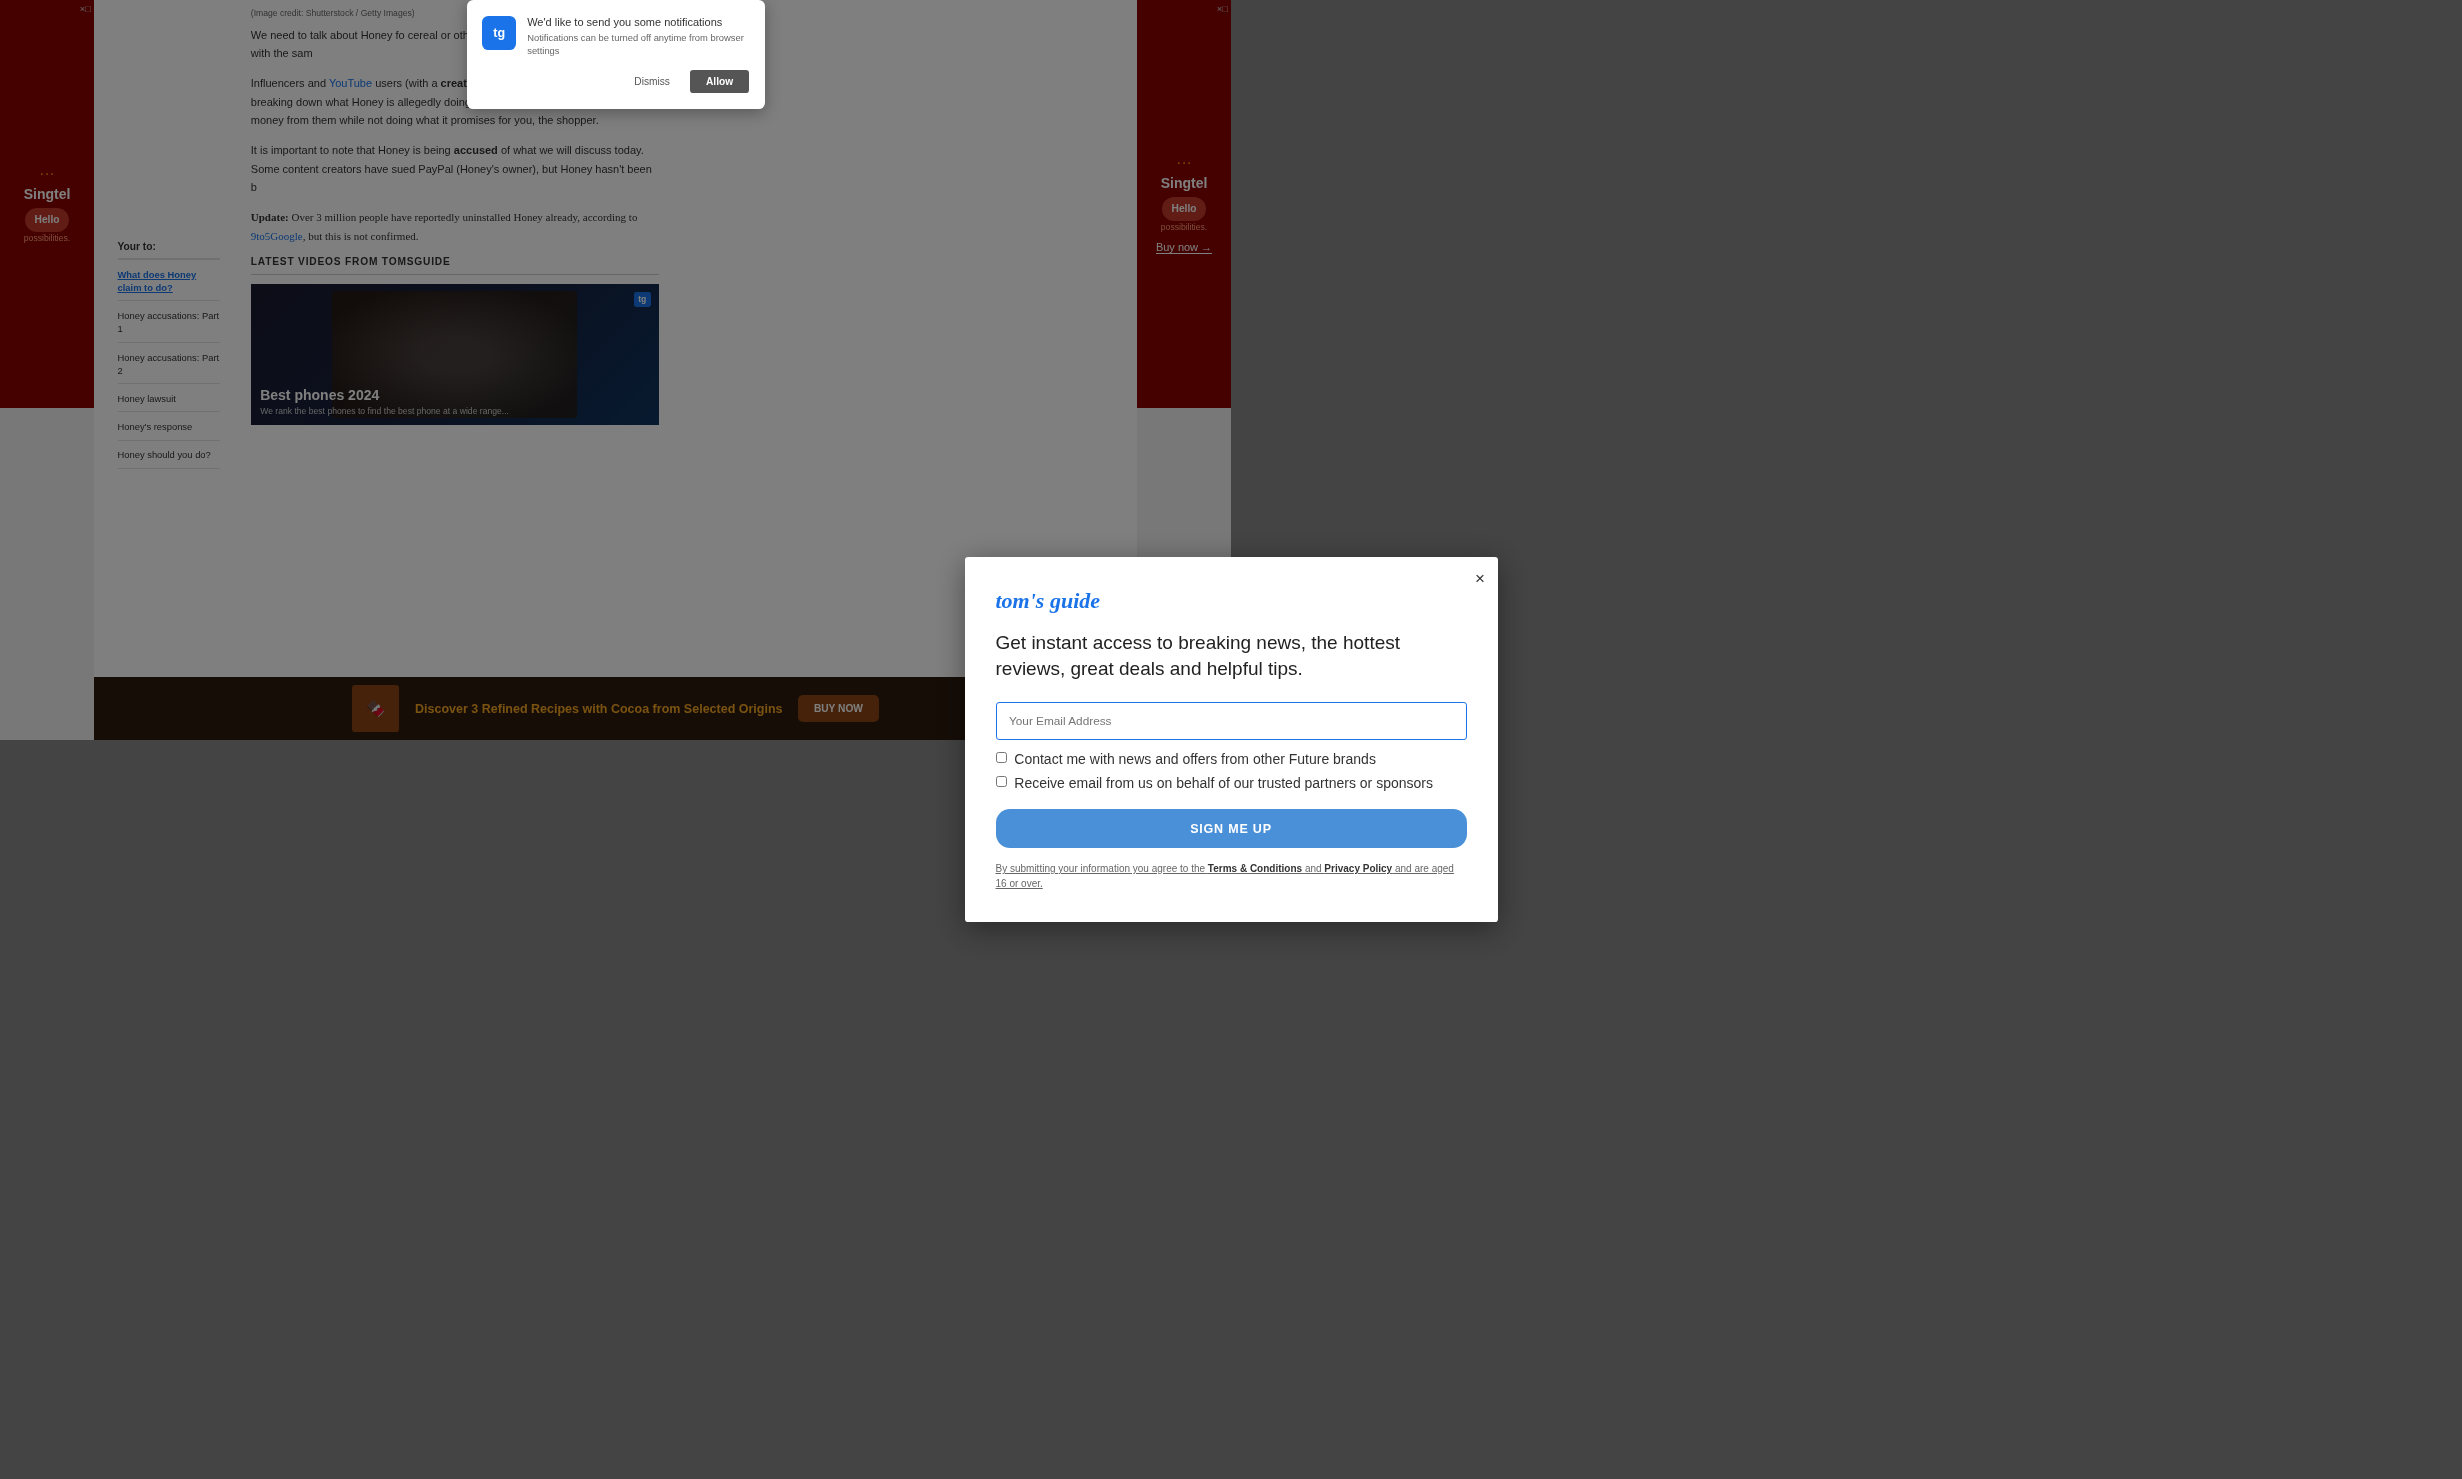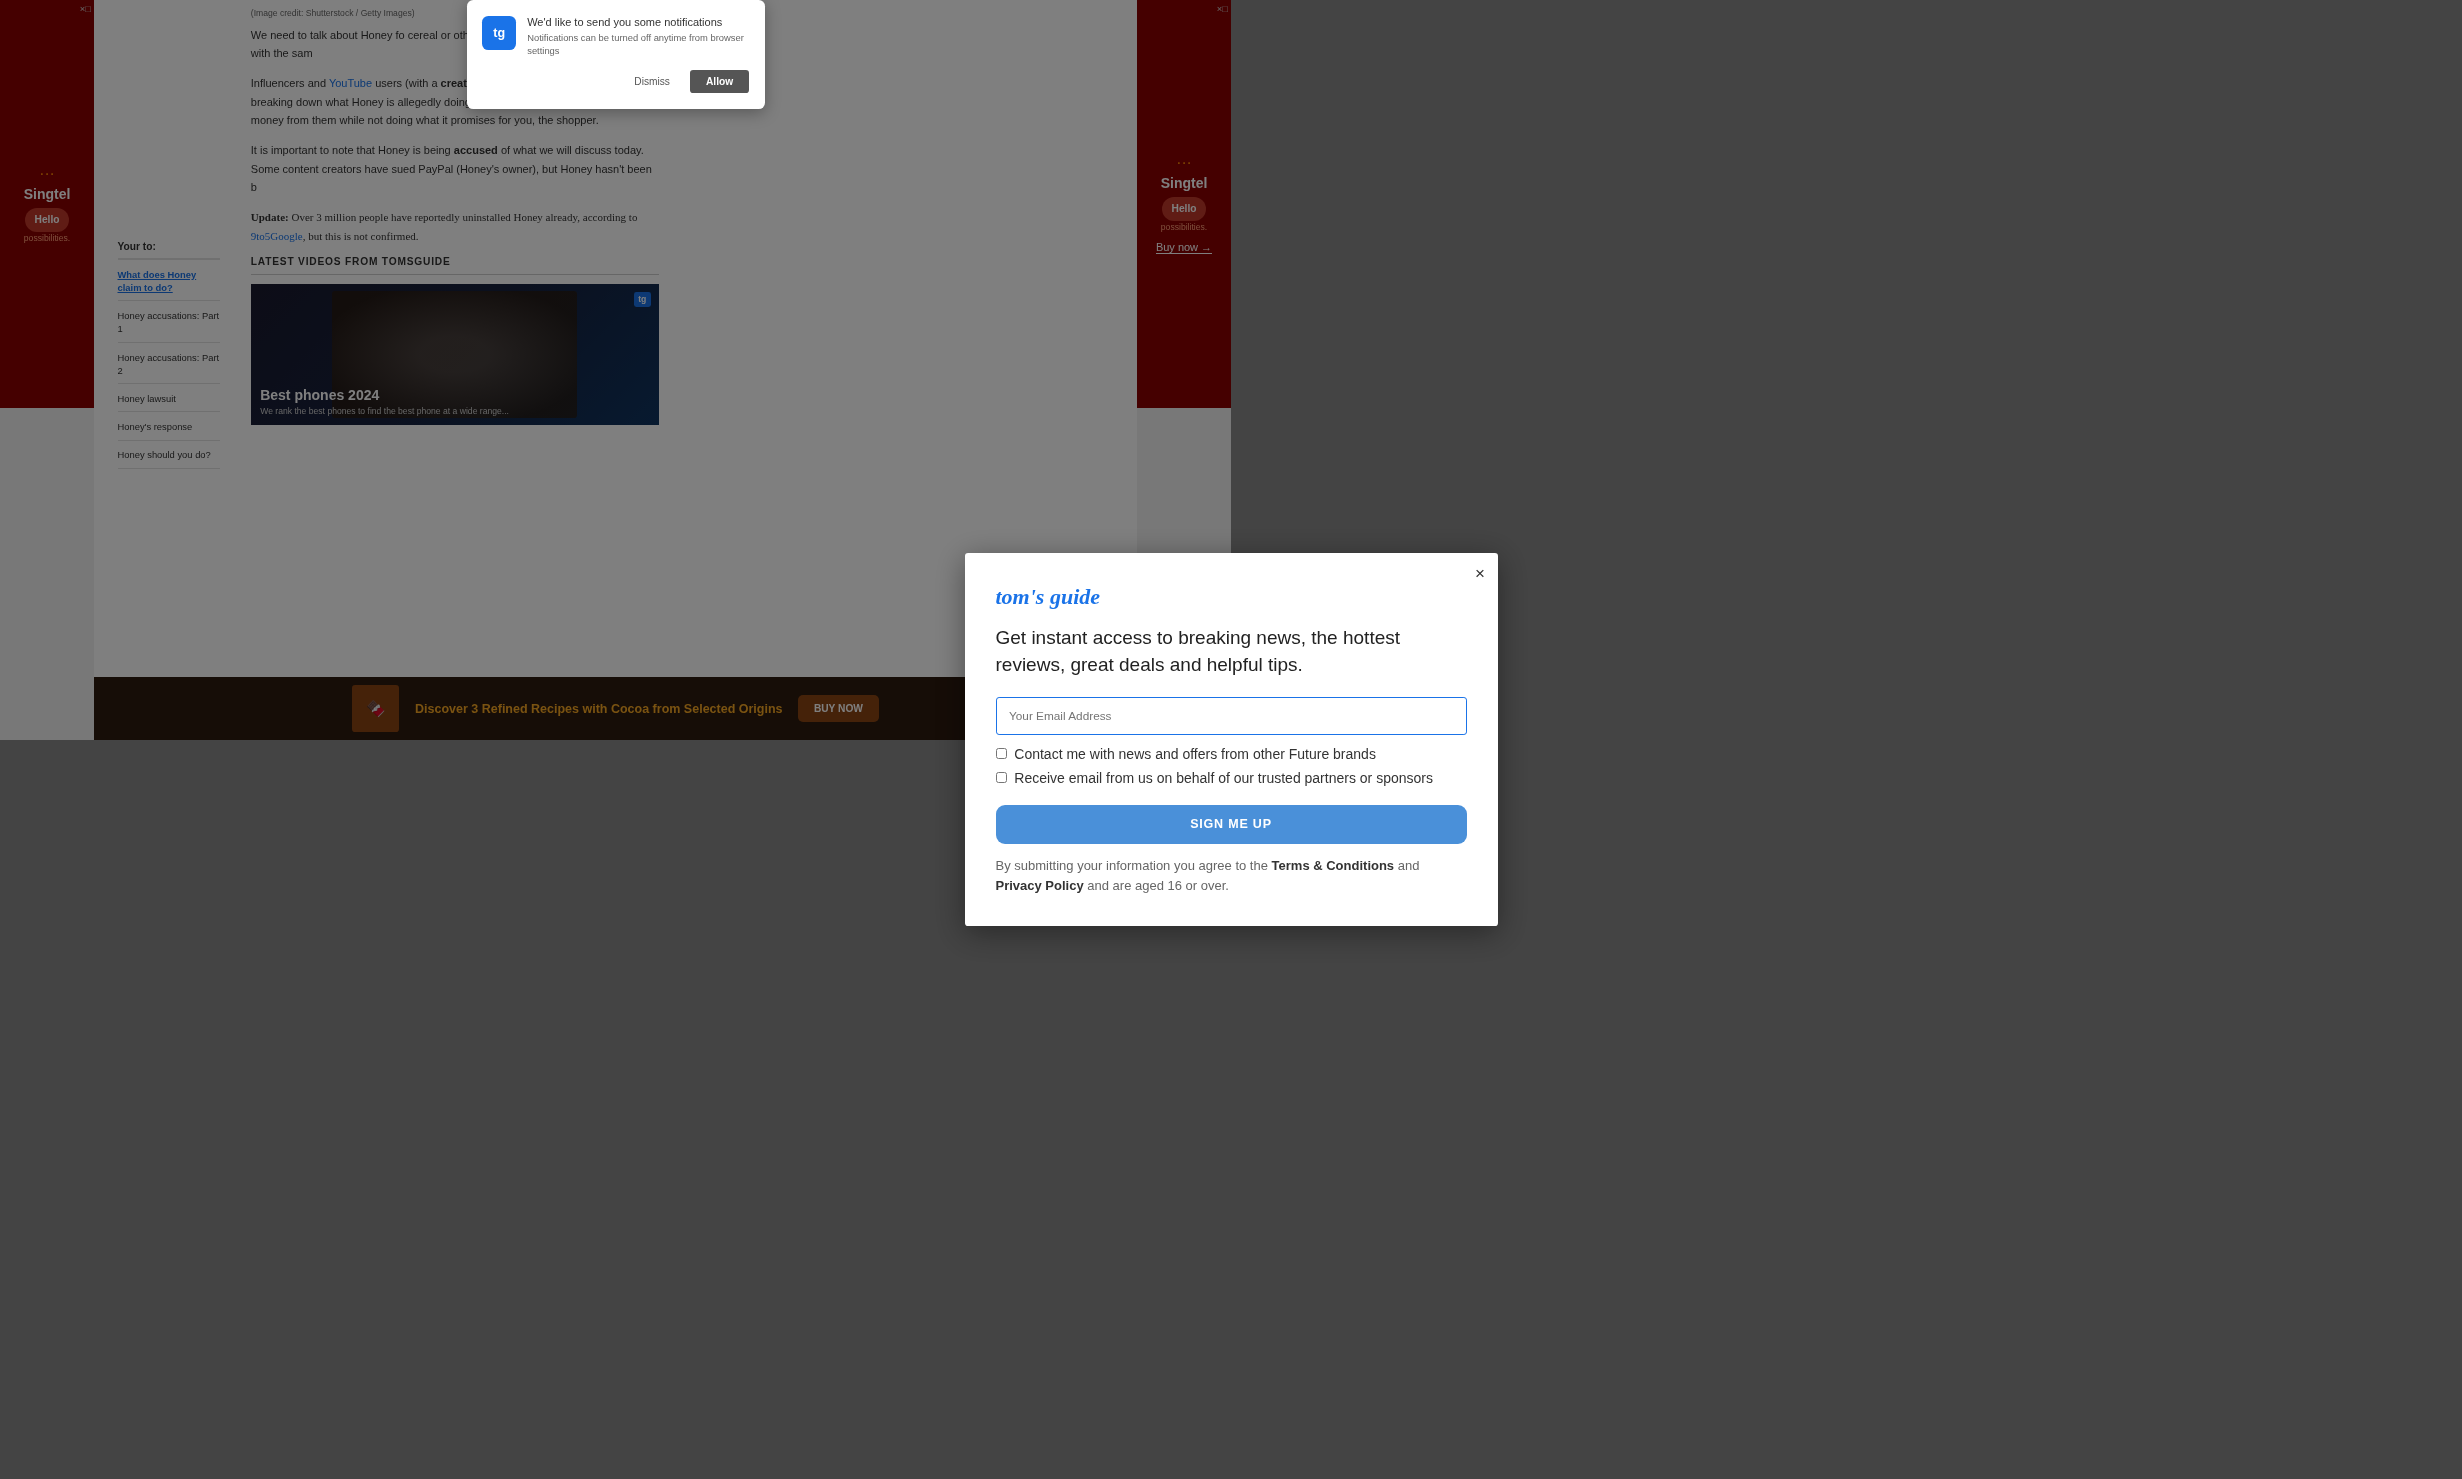--- a/index.html
+++ b/index.html
@@ -436,33 +436,34 @@
     .modal-checkbox-label {
       font-size: 14px;
       color: #333;
       text-align: center;
     }
     .modal-signup-btn {
       width: 100%;
       background: #4a90d9;
       color: white;
       border: none;
-      border-radius: 9px;
+      border-radius: 14px;
       padding: 12.5px;
       font-size: 12.5px;
       font-weight: bold;
       letter-spacing: 0.8px;
       cursor: pointer;
       margin-top: 11px;
       margin-bottom: 12.5px;
     }
     .modal-legal {
-      font-size: 13px;
+      font-size: 10px;
       color: #666;
       line-height: 1.5;
+      text-decoration: underline;
     }
     .modal-legal a {
       color: #333;
       font-weight: bold;
       text-decoration: none;
     }
 
     .video-bg {
       width: 100%;
       height: 100%;

